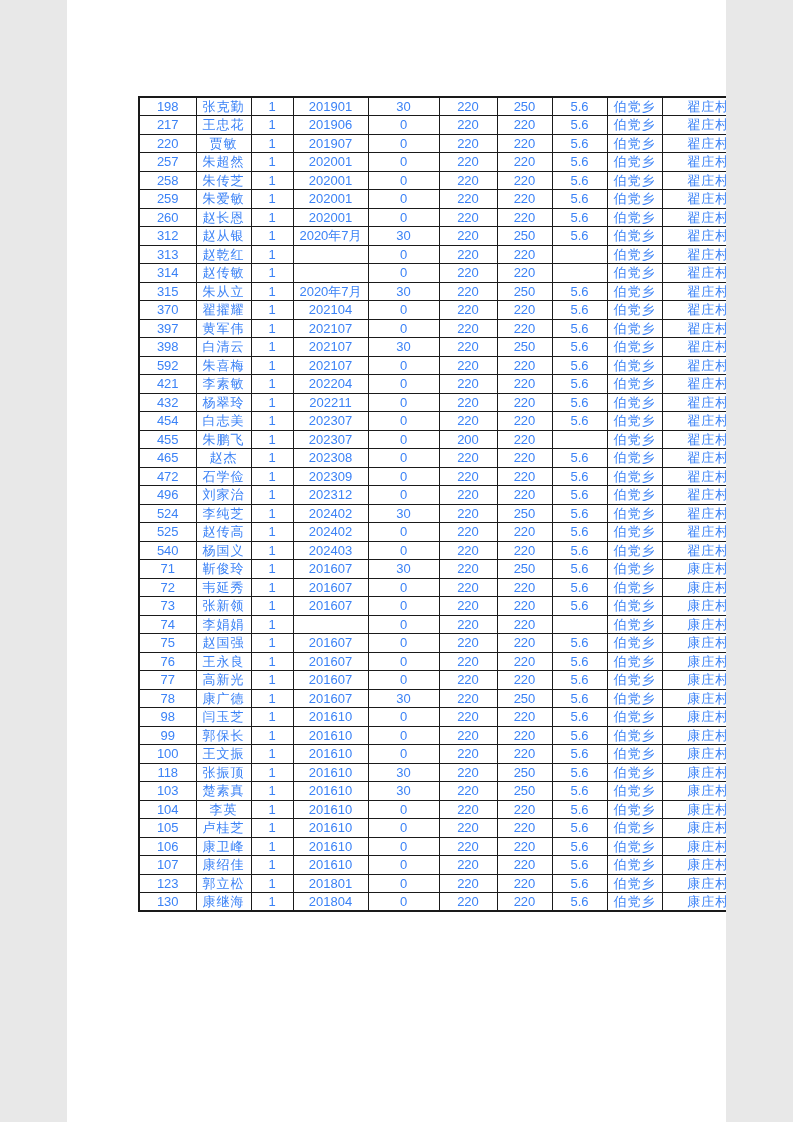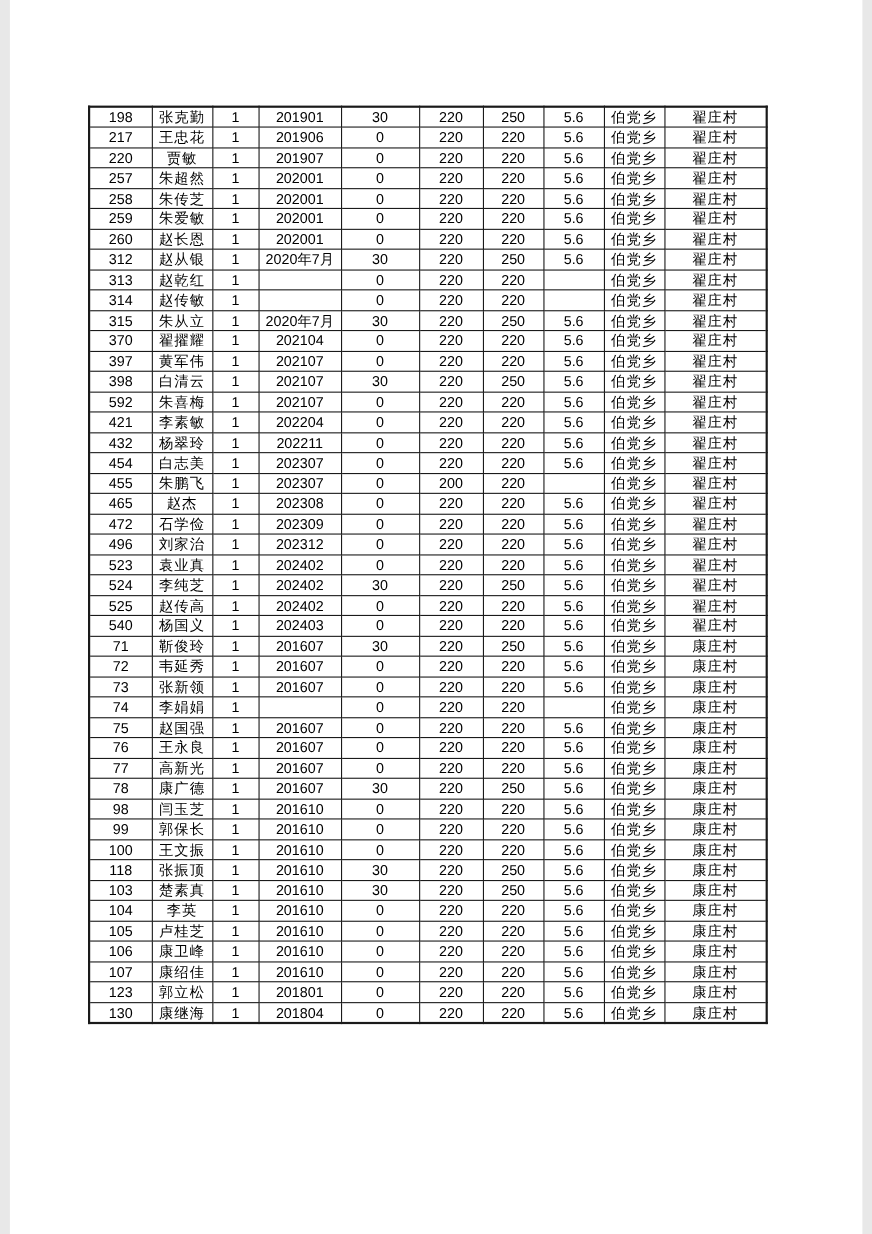--- a/index.html
+++ b/index.html
@@ -1,25 +1,25 @@
 <!DOCTYPE html>
 <html><head>
 <meta charset="utf-8">
 <style>
   * { margin: 0; padding: 0; box-sizing: border-box; }
   html, body { background: #e8e8e8; }
   .page {
     position: relative;
-    width: 775px;
+    width: 659px;
     height: 1122px;
     background: #ffffff;
     margin: 0 auto;
     overflow: hidden;
     font-family: "Liberation Sans", "DejaVu Sans", sans-serif;
-    color: #000000;
+    color: #3b82f6;
   }
   table.benefit-table {
     position: absolute;
     left: 71px;
     top: 96px;
     width: 616px;
     border-collapse: collapse;
     table-layout: fixed;
     border: 2px solid #1a1a1a;
   }
@@ -322,32 +322,20 @@
     <td>1</td>
     <td>202312</td>
     <td>0</td>
     <td>220</td>
     <td>220</td>
     <td>5.6</td>
     <td class="cjk">伯党乡</td>
     <td class="cjk">翟庄村</td>
   </tr>
         <tr>
-    <td>523</td>
-    <td class="cjk">袁业真</td>
-    <td>1</td>
-    <td>202402</td>
-    <td>0</td>
-    <td>220</td>
-    <td>220</td>
-    <td>5.6</td>
-    <td class="cjk">伯党乡</td>
-    <td class="cjk">翟庄村</td>
-  </tr>
-        <tr>
     <td>524</td>
     <td class="cjk">李纯芝</td>
     <td>1</td>
     <td>202402</td>
     <td>30</td>
     <td>220</td>
     <td>250</td>
     <td>5.6</td>
     <td class="cjk">伯党乡</td>
     <td class="cjk">翟庄村</td>

